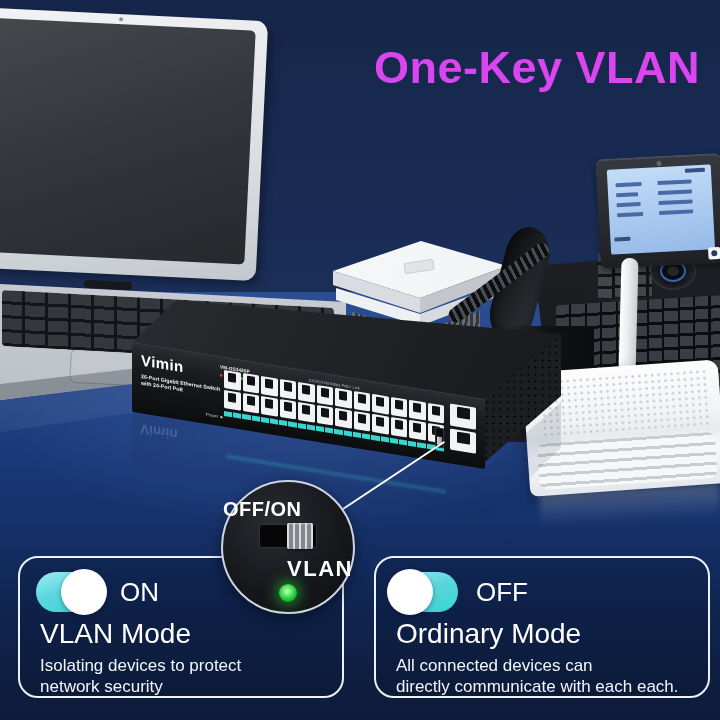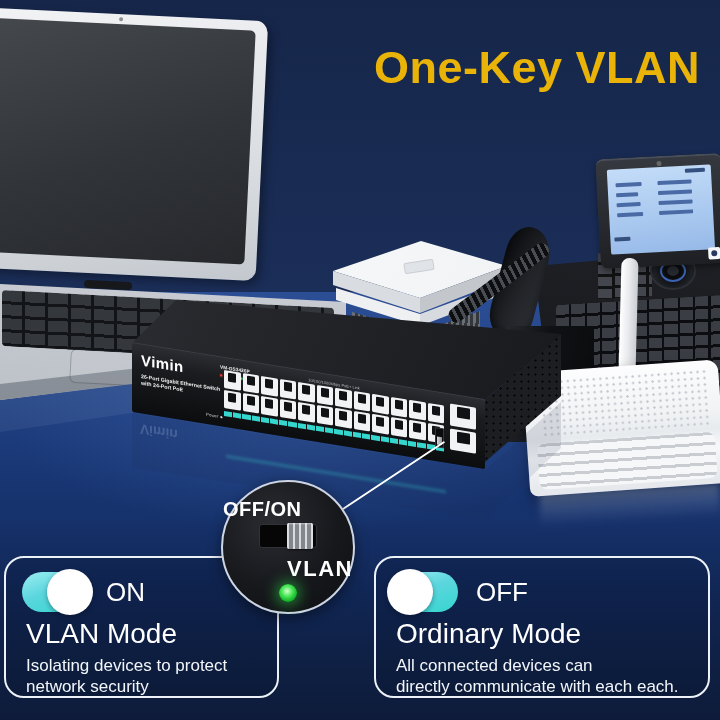--- a/index.html
+++ b/index.html
@@ -173,27 +173,27 @@
   .co-slide i{position:absolute;right:3px;top:-2px;width:26px;height:26px;border-radius:2px;display:block;
     background:repeating-linear-gradient(90deg,#d8dbdf 0 2.5px,#84888d 2.5px 6px);
     box-shadow:inset 0 1px 2px rgba(255,255,255,.5),0 1px 2px rgba(0,0,0,.6);}
   .co-vlan{position:absolute;left:0;right:0;top:74px;text-align:right;font-size:22px;font-weight:700;
     color:#fff;letter-spacing:1.5px;}
   .co-led{position:absolute;left:50%;top:102px;width:18px;height:18px;margin-left:-9px;border-radius:50%;
     background:radial-gradient(circle at 45% 40%,#d6ffd0 0%,#4ce858 35%,#17b92e 65%,#0a7a1c 100%);
     box-shadow:0 0 14px 3px rgba(46,224,74,.55);}
 
   
-  .title{position:absolute;right:20px;top:42px;font-size:45px;font-weight:700;color:#eab308;
+  .title{position:absolute;right:20px;top:42px;font-size:45px;font-weight:700;color:#d946ef;
     letter-spacing:.5px;z-index:6;}
 
   
   .card{position:absolute;top:556px;height:142px;border:2.5px solid var(--panel-border,#edf1f8);
     border-radius:20px;background:rgba(8,16,38,.18);z-index:7;color:#fff;}
-  .card-l{left:4px;width:275px;}
+  .card-l{left:18px;width:326px;}
   .card-r{left:374px;width:336px;}
   .card .row{position:absolute;left:16px;top:14px;display:flex;align-items:center;}
   .toggle{position:relative;width:66px;height:40px;border-radius:20px;
     background:linear-gradient(160deg,#9ceef2 0%,#5cd6de 45%,var(--accent-teal,#2fb7cc) 100%);}
   .knob{position:absolute;top:-3px;width:46px;height:46px;border-radius:50%;background:#fff;display:block;
     box-shadow:0 2px 5px rgba(0,10,30,.35);}
   .toggle.on .knob{right:-5px;}
   .toggle.off .knob{left:-5px;}
   .state{font-size:26px;color:#fff;margin-left:18px;line-height:40px;}
   .card-title{position:absolute;left:20px;top:60px;font-size:28px;font-weight:400;}

